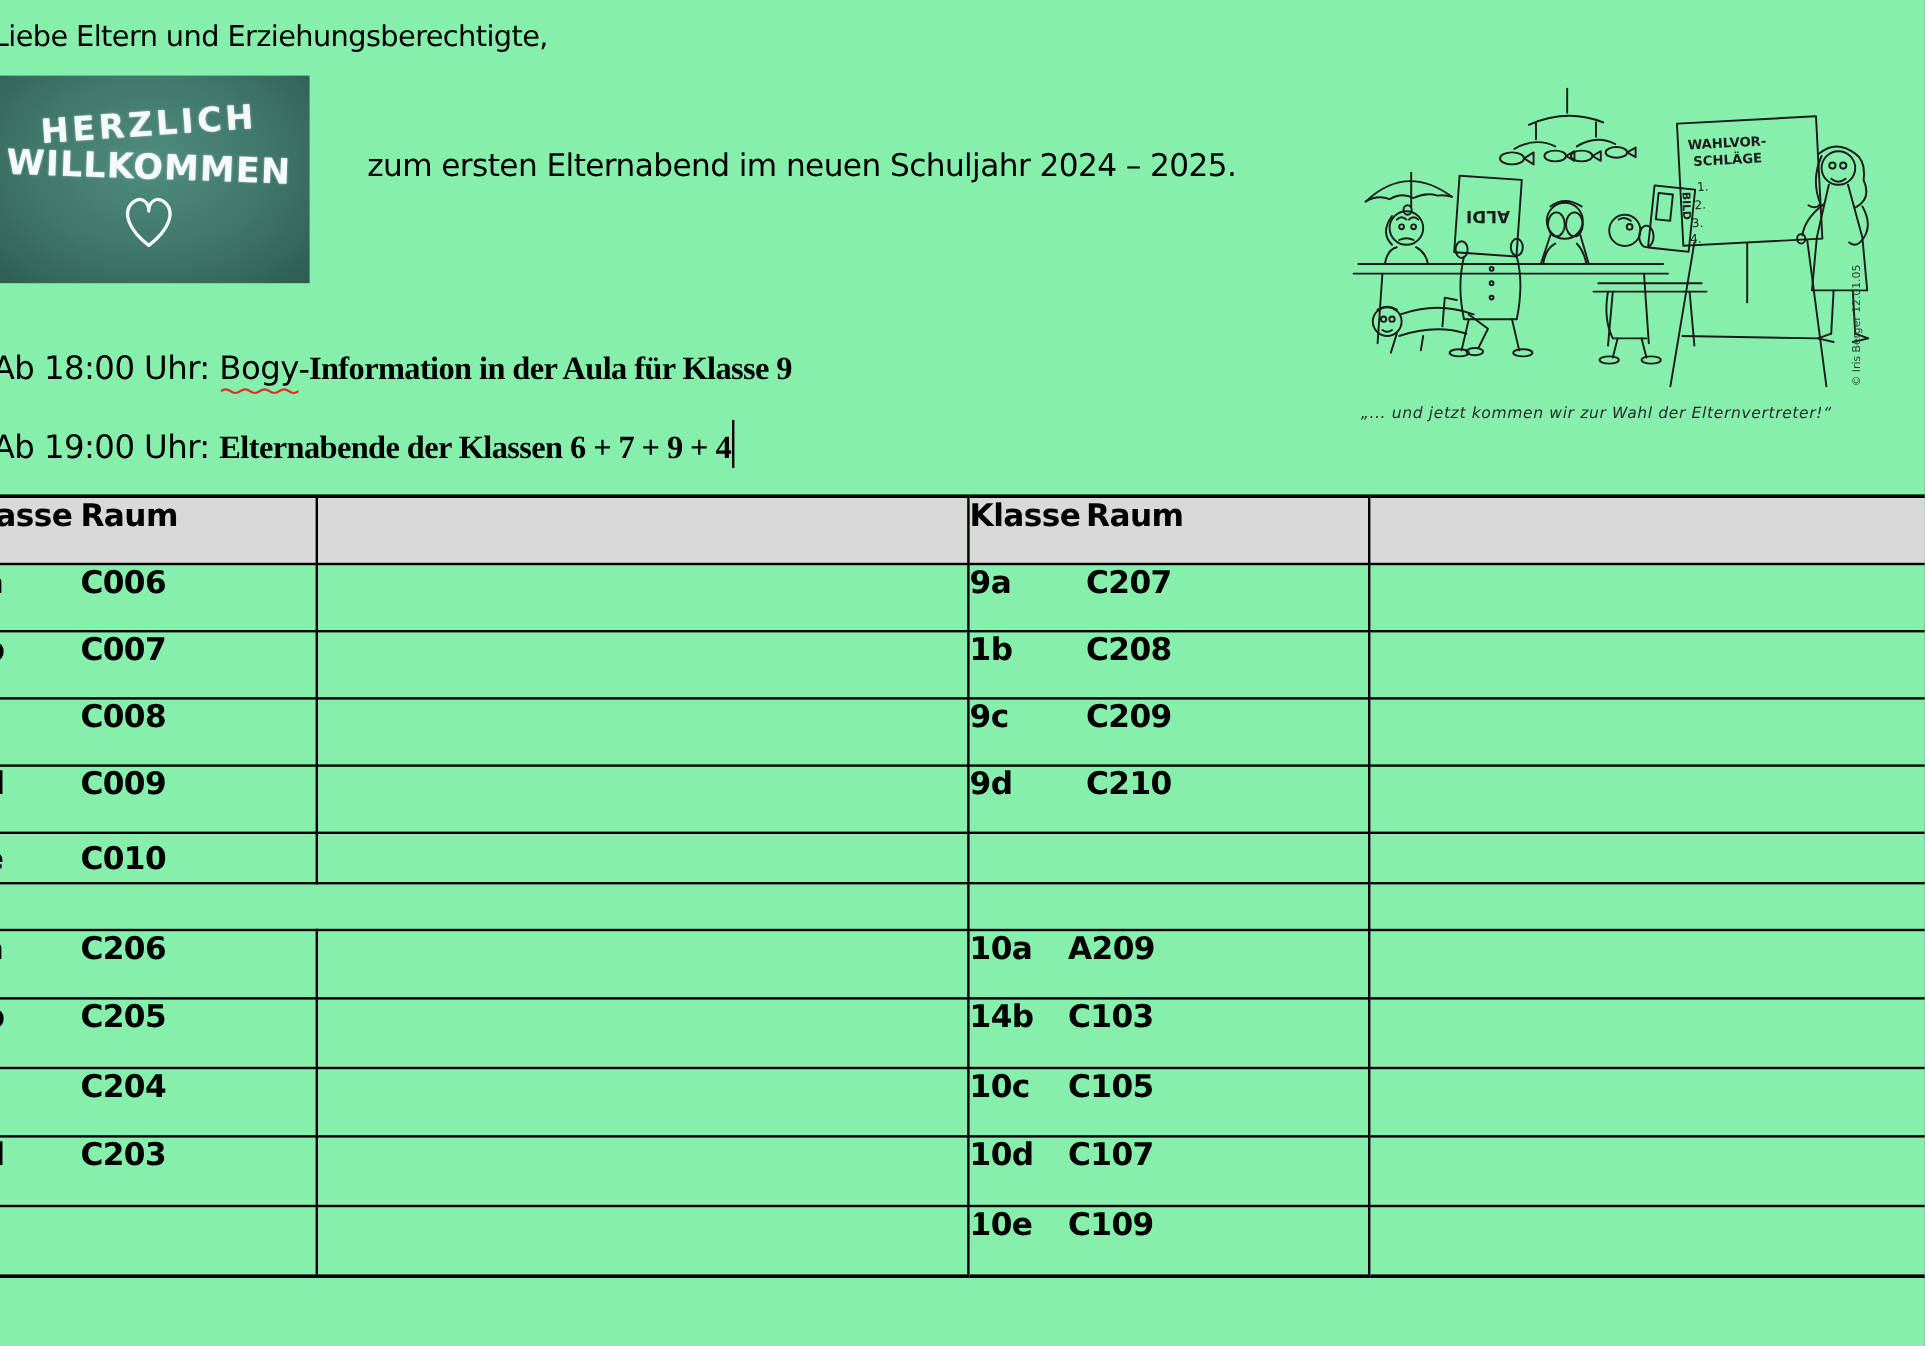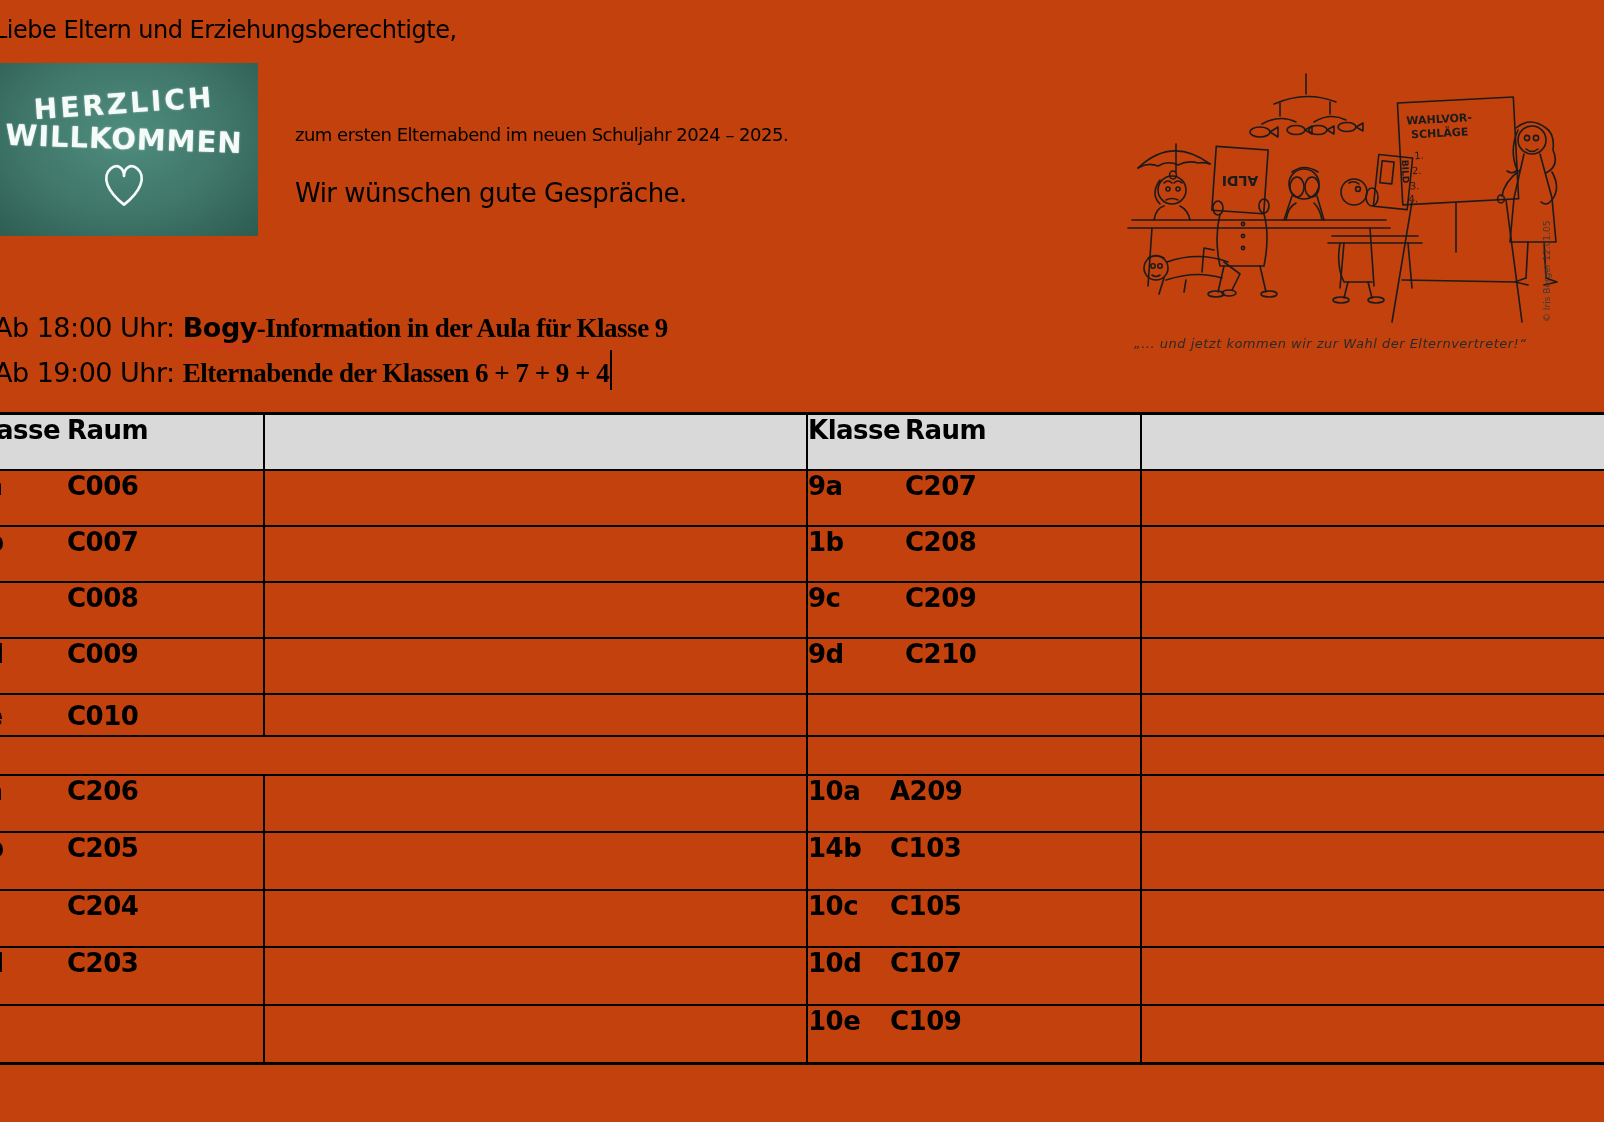--- a/index.html
+++ b/index.html
@@ -1,29 +1,29 @@
 <!DOCTYPE html>
 <html><head>
 <meta charset="utf-8">
 <style>
   html,body{margin:0;padding:0;background:#888;}
   .page{
     position:relative; width:1604px; height:1122px; margin:0 auto;
-    background:#c2410c; overflow:hidden;
+    background:#86efac; overflow:hidden;
     font-family:"DejaVu Sans", sans-serif; color:#000;
   }
   .abs{position:absolute;}
   
   .greeting{left:-6px; top:16px; font-size:24px; letter-spacing:-0.5px; white-space:nowrap;}
-  .intro1{left:295px; top:124px; font-size:18px; letter-spacing:-0.5px; white-space:nowrap;text-align:right;}
+  .intro1{left:306px; top:124px; font-size:26px; letter-spacing:-0.5px; white-space:nowrap;text-align:right;}
   .intro2{left:295px; top:178px; font-size:26px; letter-spacing:-0.5px; white-space:nowrap;}
   .sched{left:-6px; font-size:27px; letter-spacing:-0.5px; white-space:nowrap;}
   .sched .info{font-weight:bold;font-family:Liberation Serif, serif;}
   .sched1{top:292px;} .sched2{top:350px;}
-  .bogy{position:relative; display:inline-block; font-weight:bold;margin-top:20px;}
+  .bogy{position:relative; display:inline-block; font-weight:normal;}
   .bogy .squig{position:absolute; left:1px; bottom:-6px; width:98%; height:6px;}
   .caret{display:inline-block; width:2px; height:40px; background:#000; margin-left:1px; margin-bottom:-8px;}
   
   .chalkboard{
     left:-10px; top:63px; width:268px; height:173px;
     background:radial-gradient(ellipse at 50% 42%, #4f8d7e 0%, #3f7669 55%, #2d5b50 100%);
     text-align:center; overflow:hidden;
   }
   .chalk1{margin-top:24px; font-size:28px; font-weight:bold; color:#f4fbf8;
           letter-spacing:3px; transform:rotate(-4deg); text-shadow:0 0 2px rgba(255,255,255,.55);}
@@ -59,21 +59,20 @@
     <div class="chalk1">HERZLICH</div>
     <div class="chalk2">WILLKOMMEN</div>
     <div class="chalk-heart">
       <svg width="58" height="52" viewBox="0 0 64 58">
         <path d="M32 52 C 13 37, 7 21, 17 12 C 25 5, 32 12, 32 20 C 32 12, 39 5, 47 12 C 57 21, 51 37, 32 52 Z" fill="none" stroke="#f4fbf8" stroke-width="3" stroke-linejoin="round"></path>
       </svg>
     </div>
   </div>
 
   <div class="abs intro1">zum ersten Elternabend im neuen Schuljahr 2024 – 2025.</div>
-  <div class="abs intro2">Wir wünschen gute Gespräche.</div>
 
   <div class="abs cartoon">
     <svg viewBox="0 0 432 290">
       <g stroke="#1b1b1b" fill="none" stroke-width="1.6" stroke-linecap="round" stroke-linejoin="round">
 
         <line x1="180" y1="4" x2="180" y2="24"></line>
         <path d="M148 34 Q180 20 210 32"></path>
         <line x1="154" y1="33" x2="154" y2="46"></line>
         <line x1="204" y1="32" x2="204" y2="44"></line>
         <path d="M136 54 Q154 44 170 52"></path>

